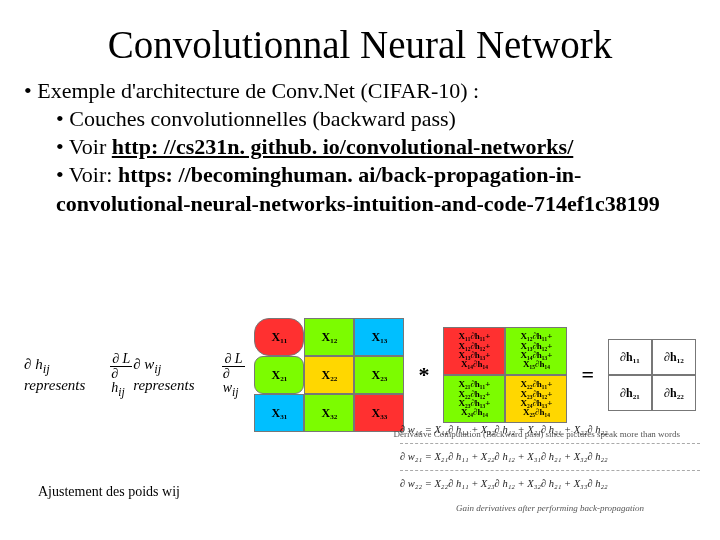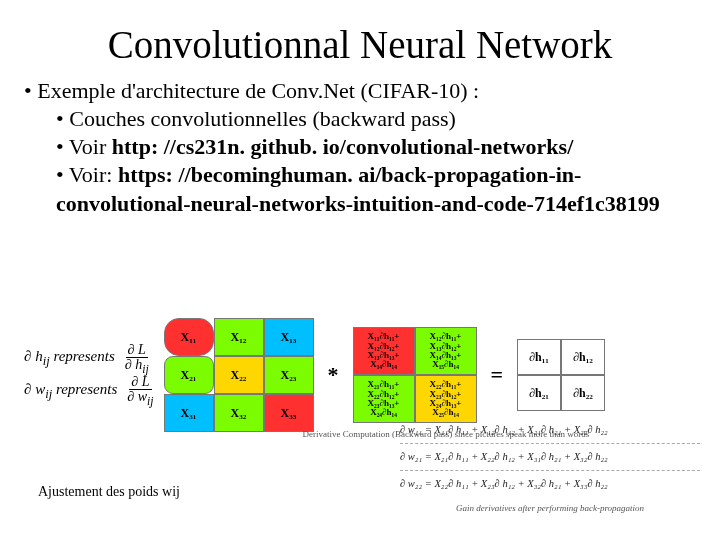--- a/index.html
+++ b/index.html
@@ -3,25 +3,25 @@
 <meta charset="utf-8">
 <style>
   html,body{margin:0;padding:0;width:720px;height:540px;background:#fff;font-family:"Times New Roman",Times,serif;color:#000;overflow:hidden}
   .slide{position:relative;width:720px;height:540px;padding:18px 24px 12px;box-sizing:border-box}
   .title{text-align:center;font-size:39px;margin:4px 0 10px;font-weight:400}
   .body{font-size:22px;line-height:1.28}
   .body ul{list-style:none;margin:0;padding:0}
   .body .lvl0>li::before{content:"• ";}
   .body .lvl1{margin-left:32px}
   .body .lvl1>li::before{content:"• ";}
-  .link{font-weight:bold;color:#000}
+  .link{text-decoration:underline;font-weight:bold;color:#000}
   .bold{font-weight:bold}
 
   .figrow{position:absolute;left:24px;right:24px;top:318px;display:flex;align-items:center;gap:8px}
-  .repcol{display:flex;flex-direction:column;font-style:italic;font-size:15px}
+  .repcol{display:flex;font-style:italic;font-size:15px}
   .repitem{display:flex;align-items:center;gap:8px}
   .frac{display:inline-flex;flex-direction:column;align-items:center;font-style:italic;font-size:14px;line-height:1}
   .frac .num{border-bottom:1px solid #000;padding:0 2px}
   .frac .den{padding:0 2px}
 
   .grid{display:grid;position:relative}
   .g3{grid-template-columns:repeat(3,50px);grid-template-rows:repeat(3,38px)}
   .g22a{grid-template-columns:repeat(2,62px);grid-template-rows:repeat(2,48px)}
   .g22b{grid-template-columns:repeat(2,44px);grid-template-rows:repeat(2,36px)}
   .cell{display:flex;align-items:center;justify-content:center;font-size:12px;font-weight:bold;border:1px solid #777}

